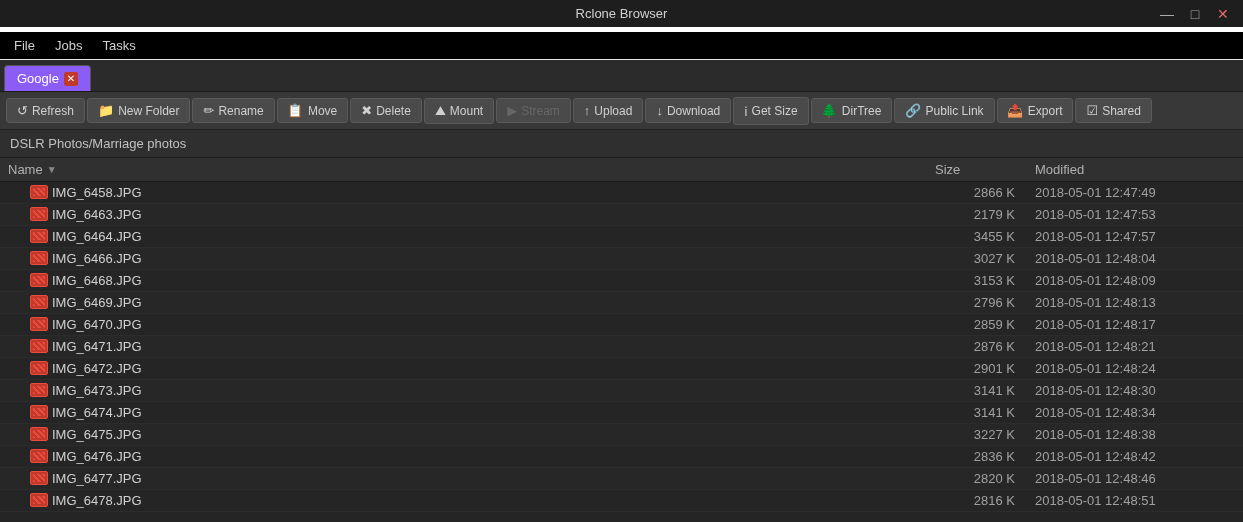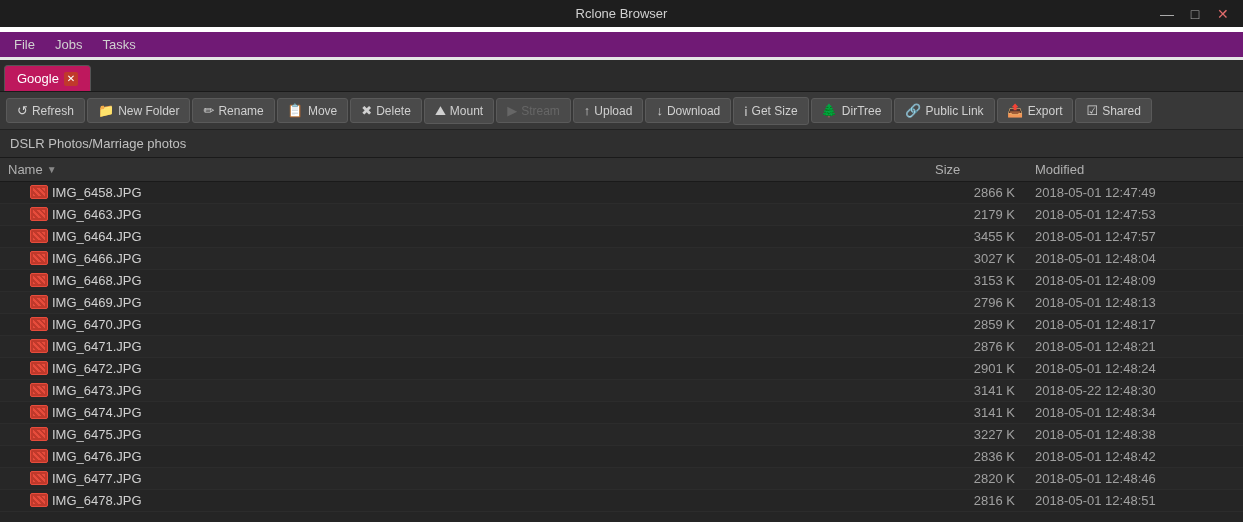--- a/index.html
+++ b/index.html
@@ -33,26 +33,26 @@
       color: #aaa;
       cursor: pointer;
       font-size: 14px;
       display: flex; align-items: center; justify-content: center;
       border-radius: 3px;
     }
     .win-btn.close-btn { color: #e06c6c; }
 
     
     #menu-bar {
-      background: #701a75;
+      background: #000000;
       height: 28px;
       display: flex;
       align-items: center;
       padding: 0 4px;
-      border-bottom: 3px solid #e5e5e5;
+      border-bottom: 1px solid #e5e5e5;
       text-align: center;
     }
     .menu-item {
       padding: 3px 10px;
       cursor: pointer;
       color: #d0d0d0;
       border-radius: 3px;
     }
 
     
@@ -71,21 +71,21 @@
       background: #3a3a3a;
       border: 1px solid #555;
       border-bottom: none;
       border-radius: 4px 4px 0 0;
       display: flex;
       align-items: center;
       gap: 5px;
       font-size: 13px;
     }
     .tab.active {
-      background: #be185d;
+      background: #8b5cf6;
       color: #ffffff;
       margin-top: 19px;
     }
     .tab-close-icon {
       display: inline-block;
       width: 14px; height: 14px;
       background: #c0392b;
       border-radius: 2px;
       color: #fff;
       font-size: 10px;
@@ -370,21 +370,21 @@
         </div>
         <div class="file-size">2901 K</div>
         <div class="file-modified">2018-05-01 12:48:24</div>
       </div>
       <div class="file-row">
         <div class="file-name-cell">
           <span class="img-icon"></span>
           <span>IMG_6473.JPG</span>
         </div>
         <div class="file-size">3141 K</div>
-        <div class="file-modified">2018-05-22 12:48:30</div>
+        <div class="file-modified">2018-05-01 12:48:30</div>
       </div>
       <div class="file-row">
         <div class="file-name-cell">
           <span class="img-icon"></span>
           <span>IMG_6474.JPG</span>
         </div>
         <div class="file-size">3141 K</div>
         <div class="file-modified">2018-05-01 12:48:34</div>
       </div>
       <div class="file-row">

